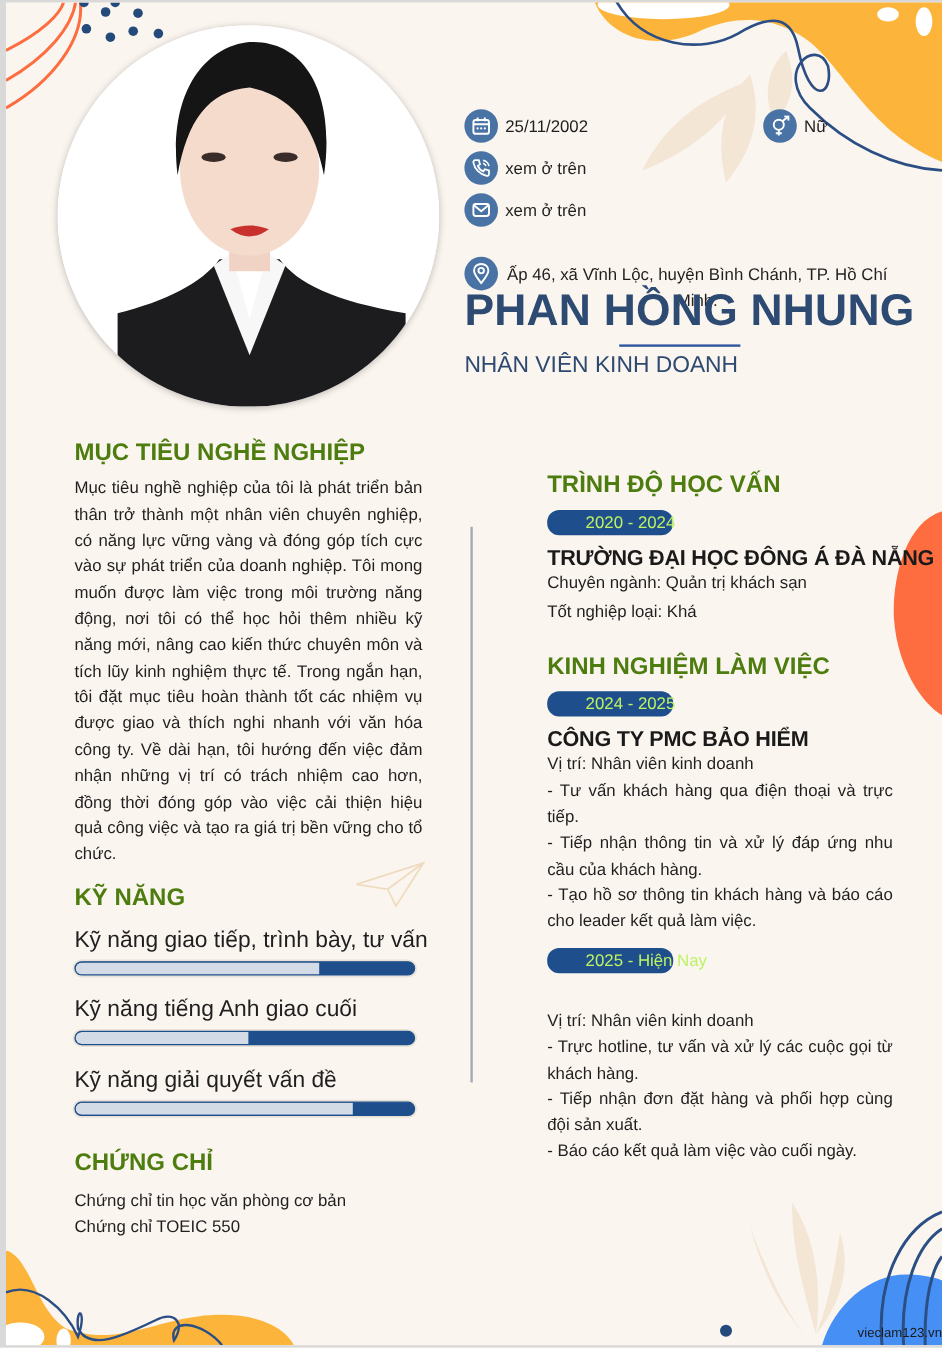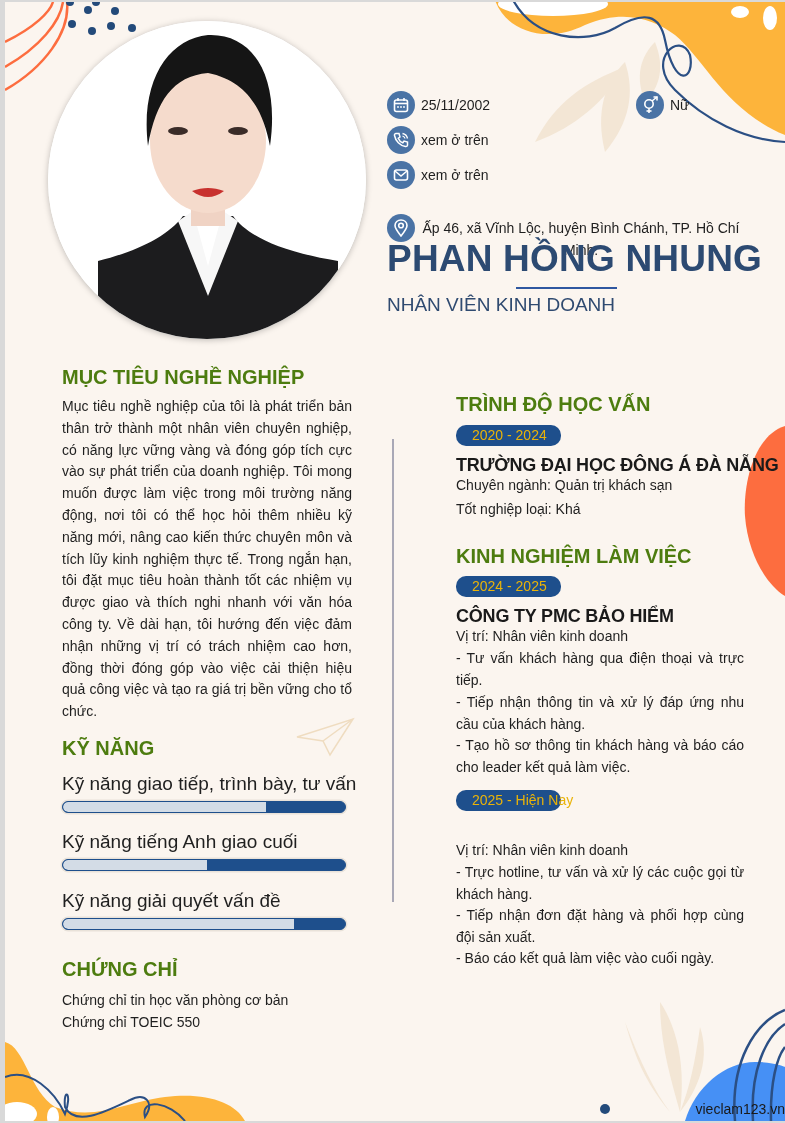--- a/index.html
+++ b/index.html
@@ -45,30 +45,30 @@
   .skill-label { position: absolute; font-size: 19px; color: #1f1f1f; white-space: nowrap; }
   .skill-bar {
     position: absolute; left: 57px; width: 282px; height: 10px; border-radius: 6px;
     background: #1e4f8c; border: 1px solid #1e4f8c; box-shadow: 0 0 0 1.5px #e9e2d9;
     overflow: hidden;
   }
   .skill-fill { height: 100%; background: #d3dce6; border-radius: 6px 0 0 6px; }
 
   .pill {
     position: absolute; height: 21px; width: 105px; border-radius: 10px; background: #1e4f8c;
-    color: #eab308; font-size: 14px; line-height: 21px; padding-left: 16px; box-sizing: border-box;
+    color: #bef264; font-size: 14px; line-height: 21px; padding-left: 32px; box-sizing: border-box;
     white-space: nowrap; overflow: visible;
   }
   .org { position: absolute; font-size: 18px; font-weight: bold; color: #1a1a1a; white-space: nowrap; letter-spacing: -0.2px; }
   .line { position: absolute; font-size: 14px; color: #1f1f1f; white-space: nowrap; }
   .block { position: absolute; font-size: 14px; line-height: 21.5px; color: #1f1f1f; text-align: justify; }
 
   .divider { position: absolute; left: 387px; top: 437px; width: 2px; height: 463px; background: #a9a8b6; }
 
-  .watermark { position: absolute; right: 0; bottom: 4px; font-size: 14px; color: #1a1a1a; }
+  .watermark { position: absolute; right: 0; bottom: 4px; font-size: 11px; color: #1a1a1a; }
 </style>
 </head>
 <body>
 
 <div class="page">
 
   <svg class="deco" style="left:470px;top:-2px" width="310" height="160" viewBox="0 0 310 160">
     <path d="M20 0 C 30 30, 70 45, 110 25 C 150 8, 180 20, 200 35 C 230 60, 250 110, 310 135 L 310 0 Z" fill="#fdb43b"></path>
     <ellipse cx="78" cy="4" rx="55" ry="12" fill="#ffffff"></ellipse>
     <ellipse cx="265" cy="12" rx="9" ry="6" fill="#ffffff"></ellipse>

